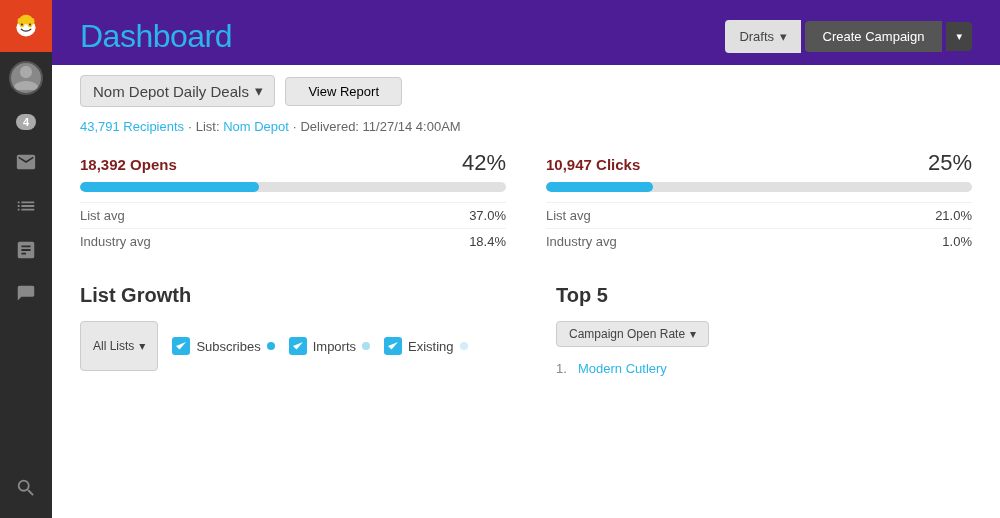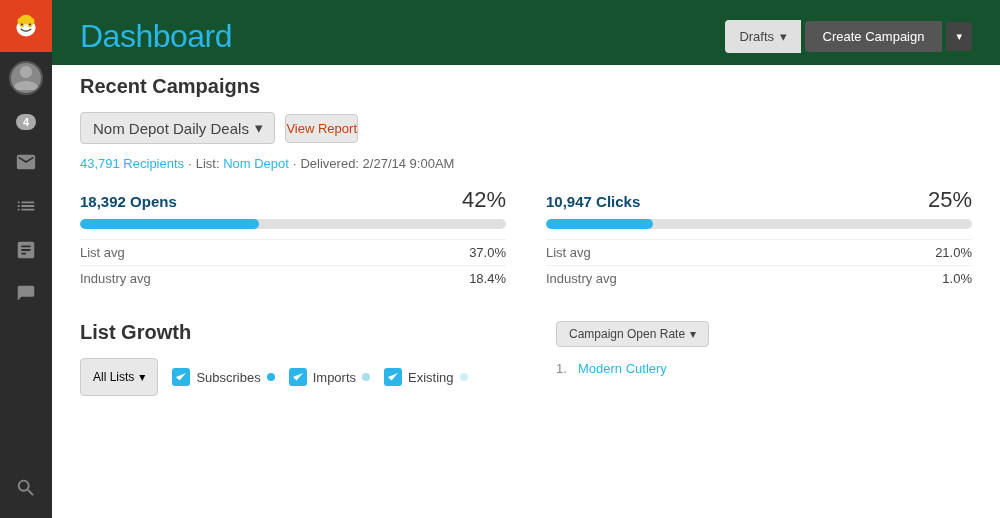--- a/index.html
+++ b/index.html
@@ -81,21 +81,21 @@
       overflow-y: auto;
       padding: 0;
     }
 
     
     .header {
       display: flex;
       align-items: center;
       justify-content: space-between;
       padding: 18px 28px 10px 28px;
-      background: #14532d;
+      background: #4c1d95;
     }
     .header-title {
       font-size: 32px;
       font-weight: 300;
       color: #2cb5e8;
       letter-spacing: -0.5px;
     }
     .header-actions {
       display: flex;
       align-items: center;
@@ -162,23 +162,23 @@
       color: #444;
       cursor: pointer;
       display: flex;
       align-items: center;
       gap: 6px;
     }
     .btn-view-report {
       background: #e8e8e8;
       border: 1px solid #ccc;
       border-radius: 4px;
-      padding: 6px 0;
-      font-size: 13px;
-      color: #c2410c;
+      padding: 6px 22px;
+      font-size: 13px;
+      color: #000000;
       cursor: pointer;
     }
 
     
     .campaign-meta {
       font-size: 13px;
       color: #666;
       margin-bottom: 16px;
     }
     .campaign-meta a {
@@ -196,21 +196,21 @@
     .stat-block { }
     .stat-header {
       display: flex;
       justify-content: space-between;
       align-items: baseline;
       margin-bottom: 6px;
     }
     .stat-label {
       font-size: 15px;
       font-weight: 600;
-      color: #0c4a6e;
+      color: #7f1d1d;
     }
     .stat-pct {
       font-size: 22px;
       font-weight: 300;
       color: #333;
     }
     .progress-bar-bg {
       height: 10px;
       background: #e0e0e0;
       border-radius: 5px;
@@ -250,23 +250,23 @@
       display: flex;
       align-items: center;
       gap: 14px;
       margin-bottom: 16px;
       flex-wrap: wrap;
     }
     .btn-filter {
       background: #e8e8e8;
       border: 1px solid #ccc;
       border-radius: 4px;
-      padding: 11px 12px;
+      padding: 17px 12px;
       font-size: 12px;
-      color: #000000;
+      color: #404040;
       cursor: pointer;
       display: flex;
       align-items: flex-start;
       gap: 5px;
     }
     .checkbox-item {
       display: flex;
       align-items: center;
       gap: 6px;
       font-size: 13px;
@@ -409,40 +409,39 @@
       </button>
       <button class="btn-create-arrow">
         <span>▾</span>
       </button>
     </div>
   </div>
 
   <div class="content">
 
     <div>
-      <h2 class="section-title">Recent Campaigns</h2>
 
       <div class="campaign-controls">
         <button class="btn-campaign-select">
           <span>Nom Depot Daily Deals</span>
           <span>▾</span>
         </button>
         <button class="btn-view-report">
           <span>View Report</span>
         </button>
       </div>
 
       <div class="campaign-meta">
         <a href="#">43,791 Recipients</a>
         <span> · </span>
         <span>List:</span>
         <span> </span>
         <a href="#">Nom Depot</a>
         <span> · </span>
-        <span>Delivered: 2/27/14 9:00AM</span>
+        <span>Delivered: 11/27/14 4:00AM</span>
       </div>
 
       <div class="stats-grid">
 
         <div class="stat-block">
           <div class="stat-header">
             <span class="stat-label">18,392 Opens</span>
             <span class="stat-pct">42%</span>
           </div>
           <div class="progress-bar-bg">
@@ -517,20 +516,21 @@
                 </svg>
             </div>
             <span>Existing</span>
             <span class="dot dot-lighter"></span>
           </label>
         </div>
 
       </div>
 
       <div class="top5-section">
+        <h2 class="sub-section-title">Top 5</h2>
 
         <div class="top5-filter">
           <button class="btn-top5-filter">
             <span>Campaign Open Rate</span>
             <span>▾</span>
           </button>
         </div>
 
         <ul class="top5-list">
           <li class="top5-item">

